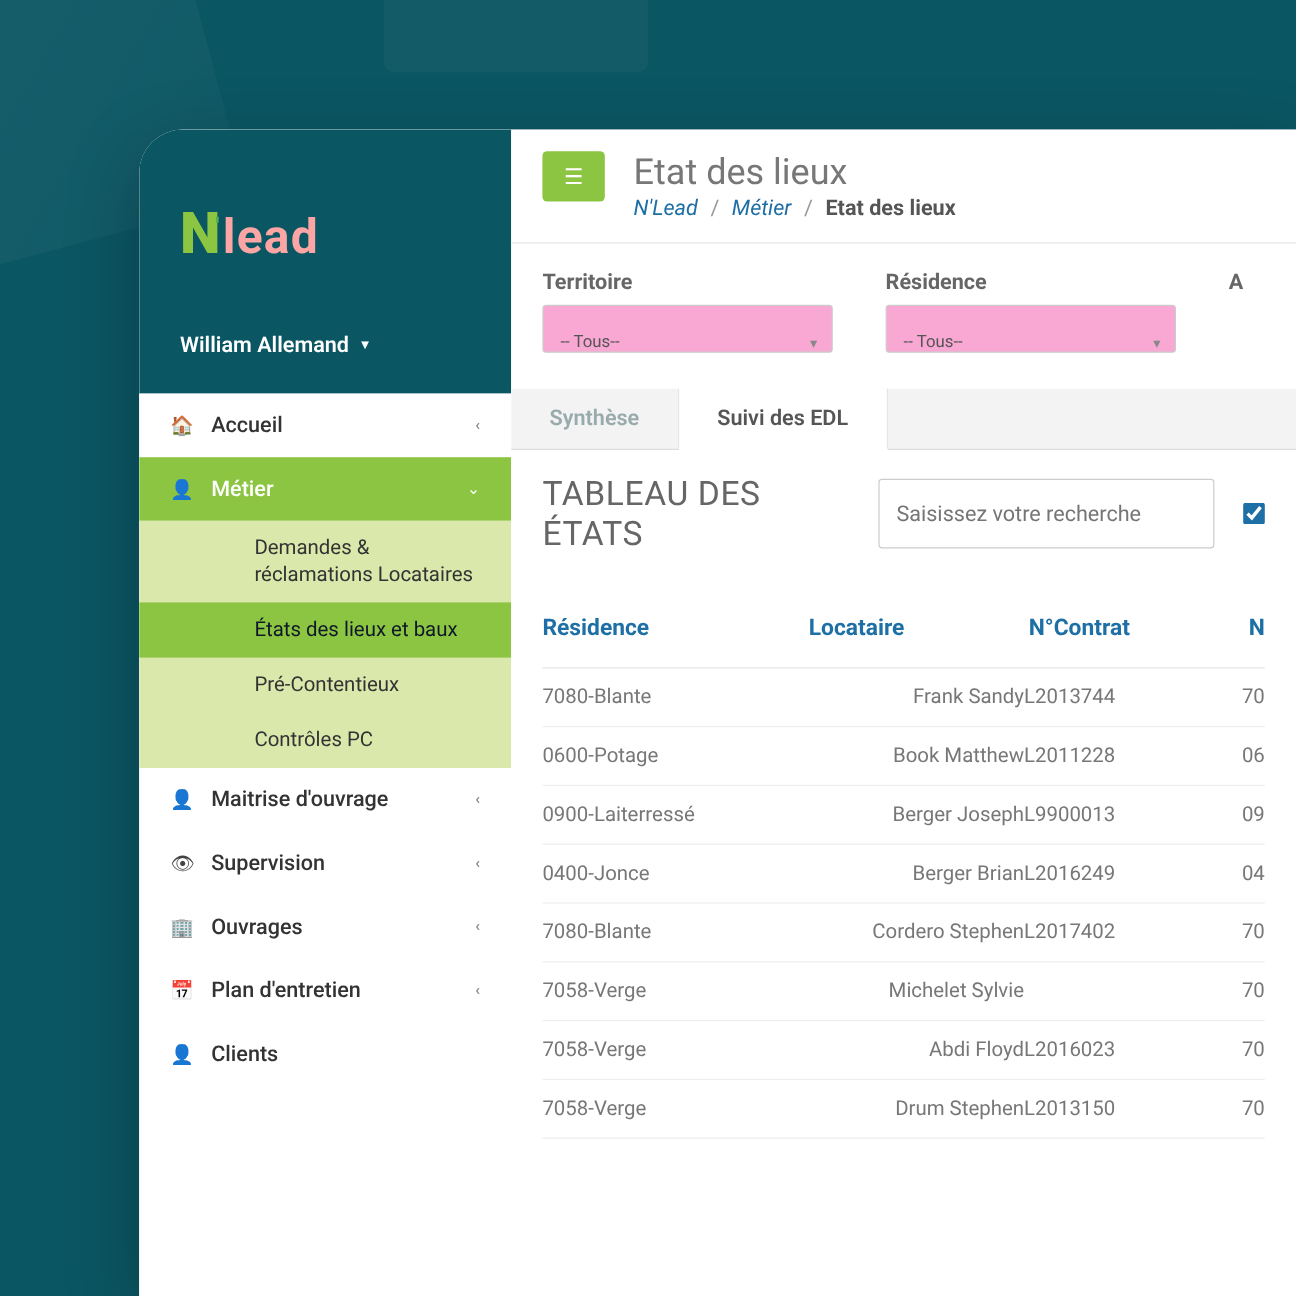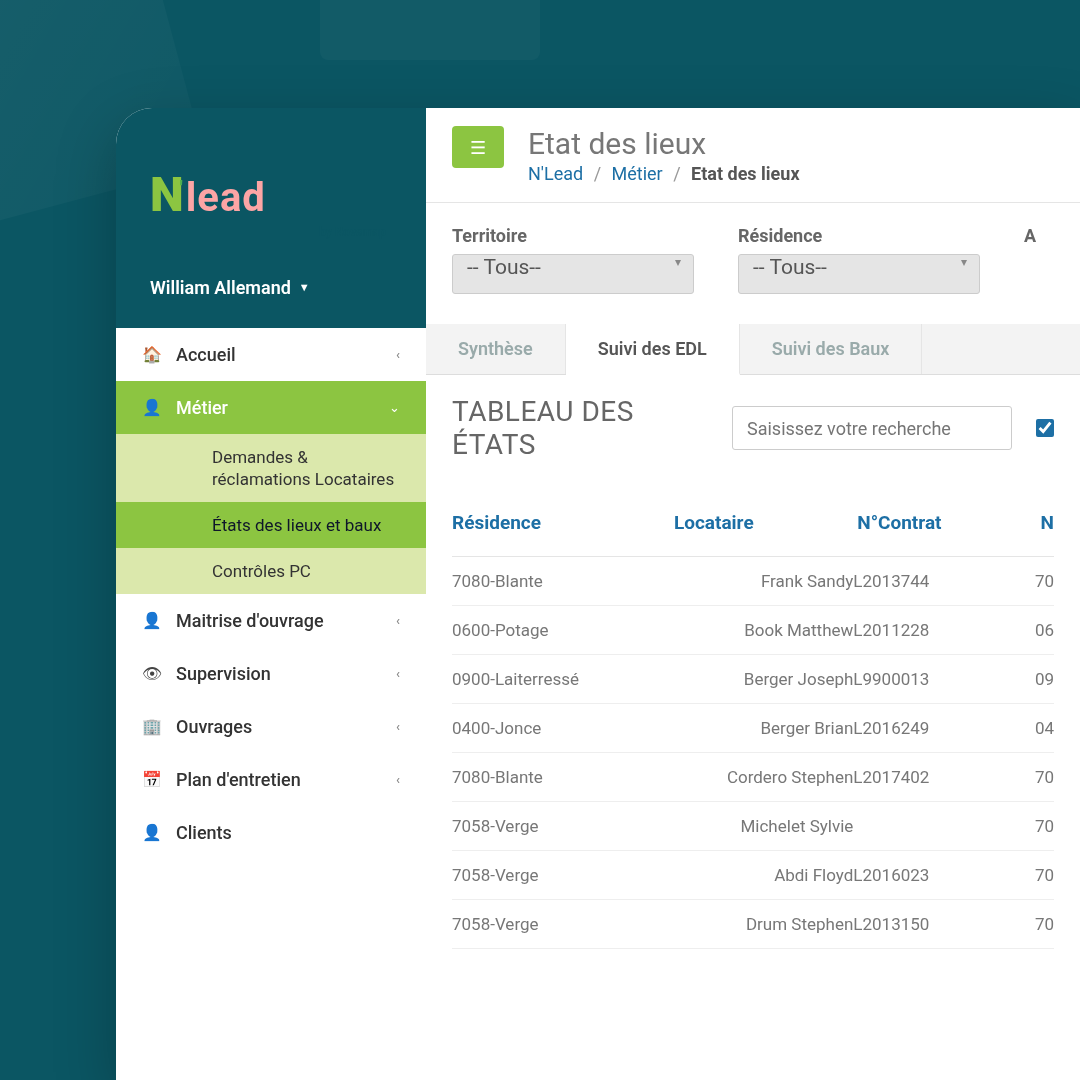--- a/index.html
+++ b/index.html
@@ -36,37 +36,37 @@
 .sub-item { padding: 12px 26px 12px 96px; font-size: 17px; color: #333; cursor: pointer; line-height: 1.3; }
 .sub-item.active { background: #8cc541; color: #0f172a; }
 
 
 .main { flex: 1; background: #fff; display: flex; flex-direction: column; overflow: hidden; }
 .main-header { padding: 18px 26px; display: flex; align-items: flex-start; gap: 24px; border-bottom: 1px solid #e5e5e5; }
 .burger { width: 52px; height: 42px; background: #8cc541; border-radius: 4px; display: flex; align-items: center; justify-content: center; color: #fff; font-size: 18px; cursor: pointer; flex-shrink: 0; }
 .titles { }
 .page-title { font-size: 30px; font-weight: 400; color: #777; }
 .breadcrumb { font-size: 18px; margin-top: 2px; }
-.breadcrumb .link { color: #1d6fa5; }
+.breadcrumb .link { color: #1d6fa5; font-style: italic; }
 .breadcrumb .sep { color: #999; margin: 0 6px; }
 .breadcrumb .current { color: #555; font-weight: 700; }
 
 .filters { padding: 22px 26px 12px; display: flex; gap: 44px; }
 .filter { flex: 1; min-width: 0; }
 .filter-label { font-size: 18px; font-weight: 700; color: #666; margin-bottom: 8px; display: block; }
-.filter-select { width: 100%; height: 40px; border: 1px solid #ccc; border-radius: 3px; padding: 0 34px 0 14px; font-size: 21px; color: #555; background: #e5e5e5; position: relative; display: flex; align-items: flex-start; cursor: pointer; }
+.filter-select { width: 100%; height: 40px; border: 1px solid #ccc; border-radius: 3px; padding: 0 34px 0 14px; font-size: 14px; color: #555; background: #f9a8d4; position: relative; display: flex; align-items: flex-end; cursor: pointer; }
 .filter-select::after { content: "▾"; position: absolute; right: 12px; color: #888; font-size: 12px; }
 
 .tabs { display: flex; border-bottom: 1px solid #ddd; background: #f3f3f3; margin-top: 18px; }
 .tab { padding: 14px 32px; font-size: 18px; font-weight: 600; color: #9aa; cursor: pointer; border-right: 1px solid #e5e5e5; }
 .tab.active { background: #fff; color: #555; border-bottom: 2px solid #fff; margin-bottom: -1px; }
 
 .section { padding: 20px 26px; display: flex; align-items: center; gap: 24px; }
 .section-title { font-size: 28px; color: #666; letter-spacing: 0.5px; flex: 1; }
-.search-input { height: 44px; border: 1px solid #ccc; border-radius: 3px; padding: 0 14px; font-size: 18px; color: #999; width: 280px; }
+.search-input { height: 58px; border: 1px solid #ccc; border-radius: 3px; padding: 0 14px; font-size: 18px; color: #999; width: 280px; }
 .checkbox { width: 18px; height: 18px; accent-color: #1d6fa5; }
 
 .table { padding: 8px 26px; }
 .table-head { display: flex; padding: 22px 0; border-bottom: 1px solid #e5e5e5; }
 .th { font-size: 19px; font-weight: 700; color: #1d6fa5; cursor: pointer; }
 .th1 { width: 230px; }
 .th2 { width: 190px; }
 .th3 { width: 190px; }
 .th4 { flex: 1; }
 .table-row { display: flex; padding: 14px 0; border-bottom: 1px solid #eee; font-size: 17px; color: #777; }
@@ -107,20 +107,21 @@
       <div class="nav-item active-parent">
         <span class="left">
             <span class="icon">👤</span>
             <span>Métier</span>
           </span>
         <span class="chev">⌄</span>
       </div>
       <div class="sub-list">
         <div class="sub-item">Demandes &amp; réclamations Locataires</div>
         <div class="sub-item active">États des lieux et baux</div>
+        <div class="sub-item">Pré-Contentieux</div>
         <div class="sub-item">Contrôles PC</div>
       </div>
 
       <div class="nav-item">
         <span class="left">
             <span class="icon">👤</span>
             <span>Maitrise d'ouvrage</span>
           </span>
         <span class="chev">‹</span>
       </div>
@@ -185,21 +186,20 @@
           </div>
       </div>
       <div class="filter" style="max-width:30px;">
         <span class="filter-label">A</span>
       </div>
     </div>
 
     <div class="tabs">
       <div class="tab">Synthèse</div>
       <div class="tab active">Suivi des EDL</div>
-      <div class="tab">Suivi des Baux</div>
     </div>
 
     <div class="section">
       <div class="section-title">TABLEAU DES ÉTATS</div>
       <input class="search-input" placeholder="Saisissez votre recherche" style="">
       <input type="checkbox" class="checkbox" checked="" style="">
     </div>
 
     <div class="table">
       <div class="table-head">

